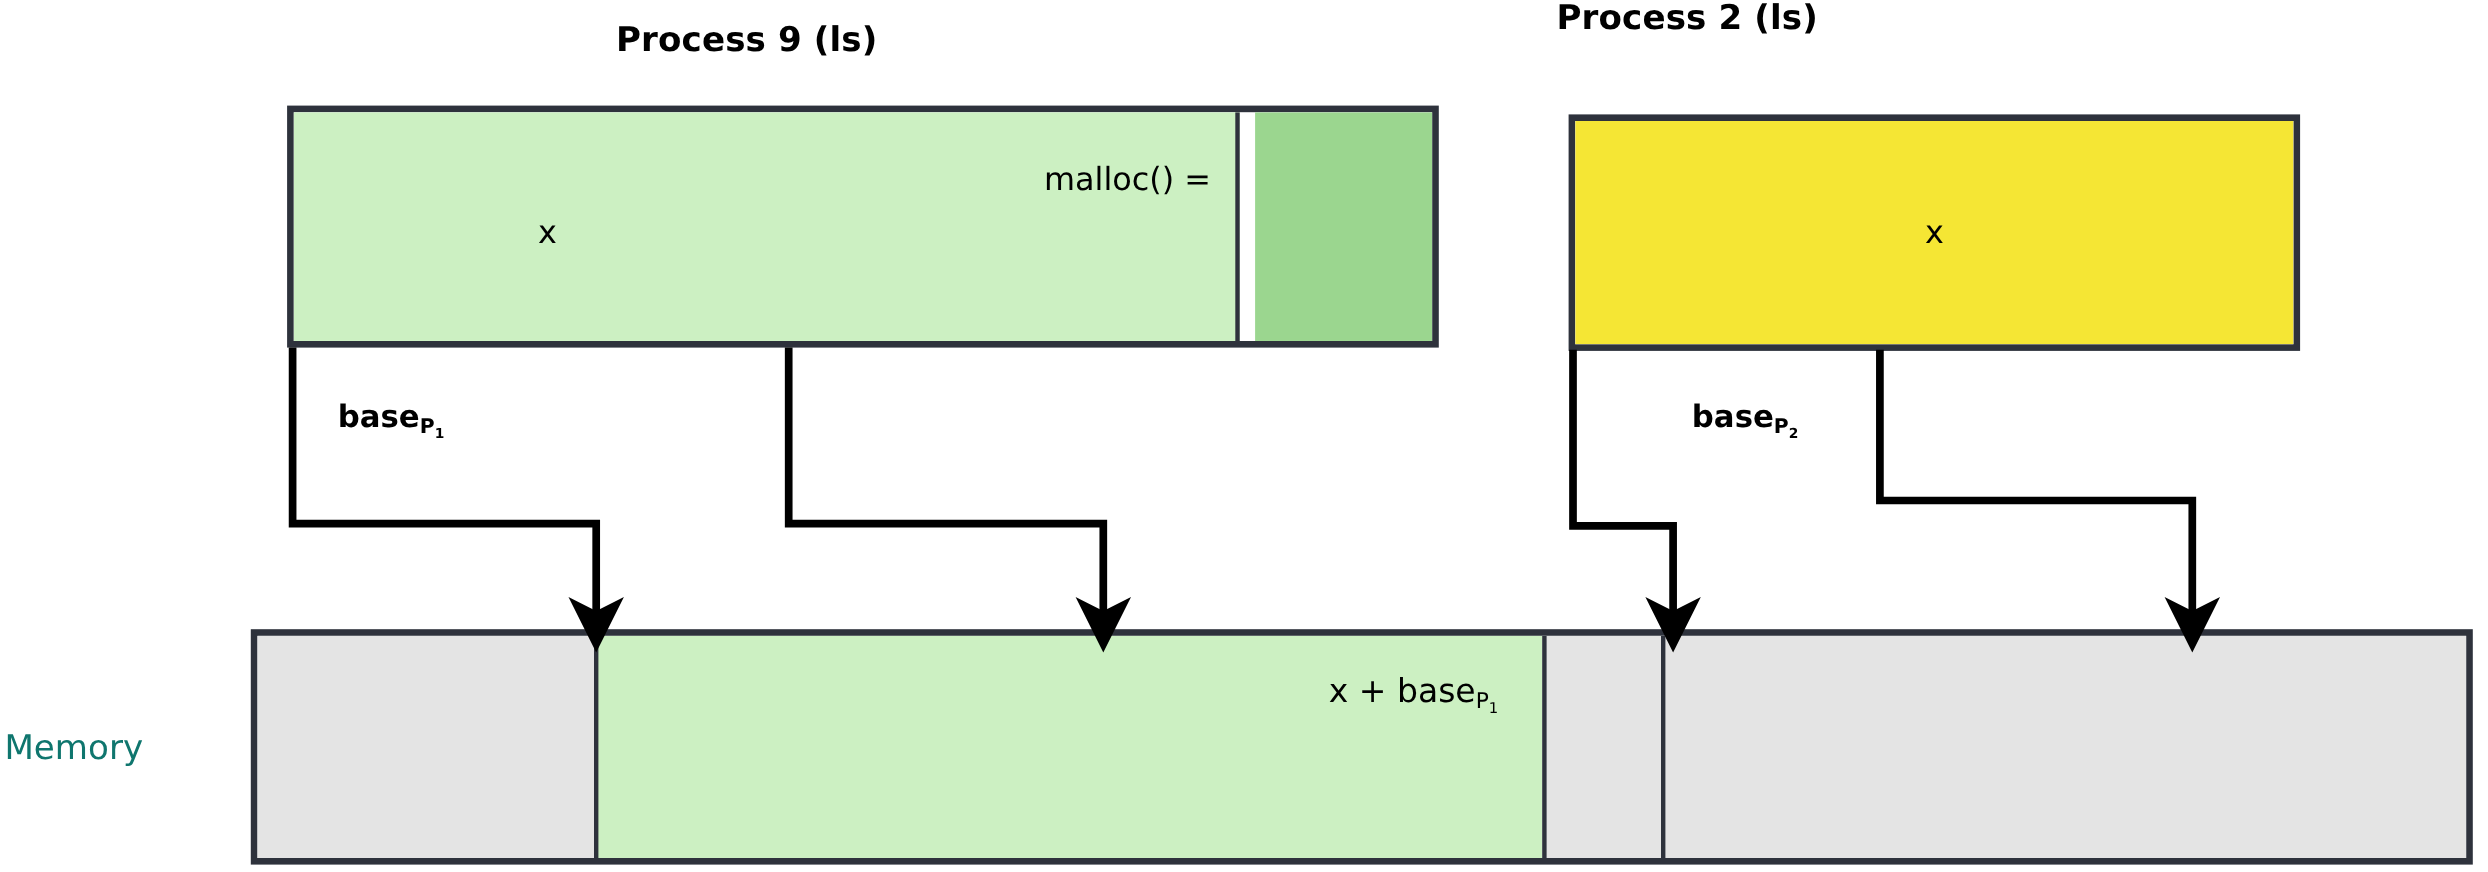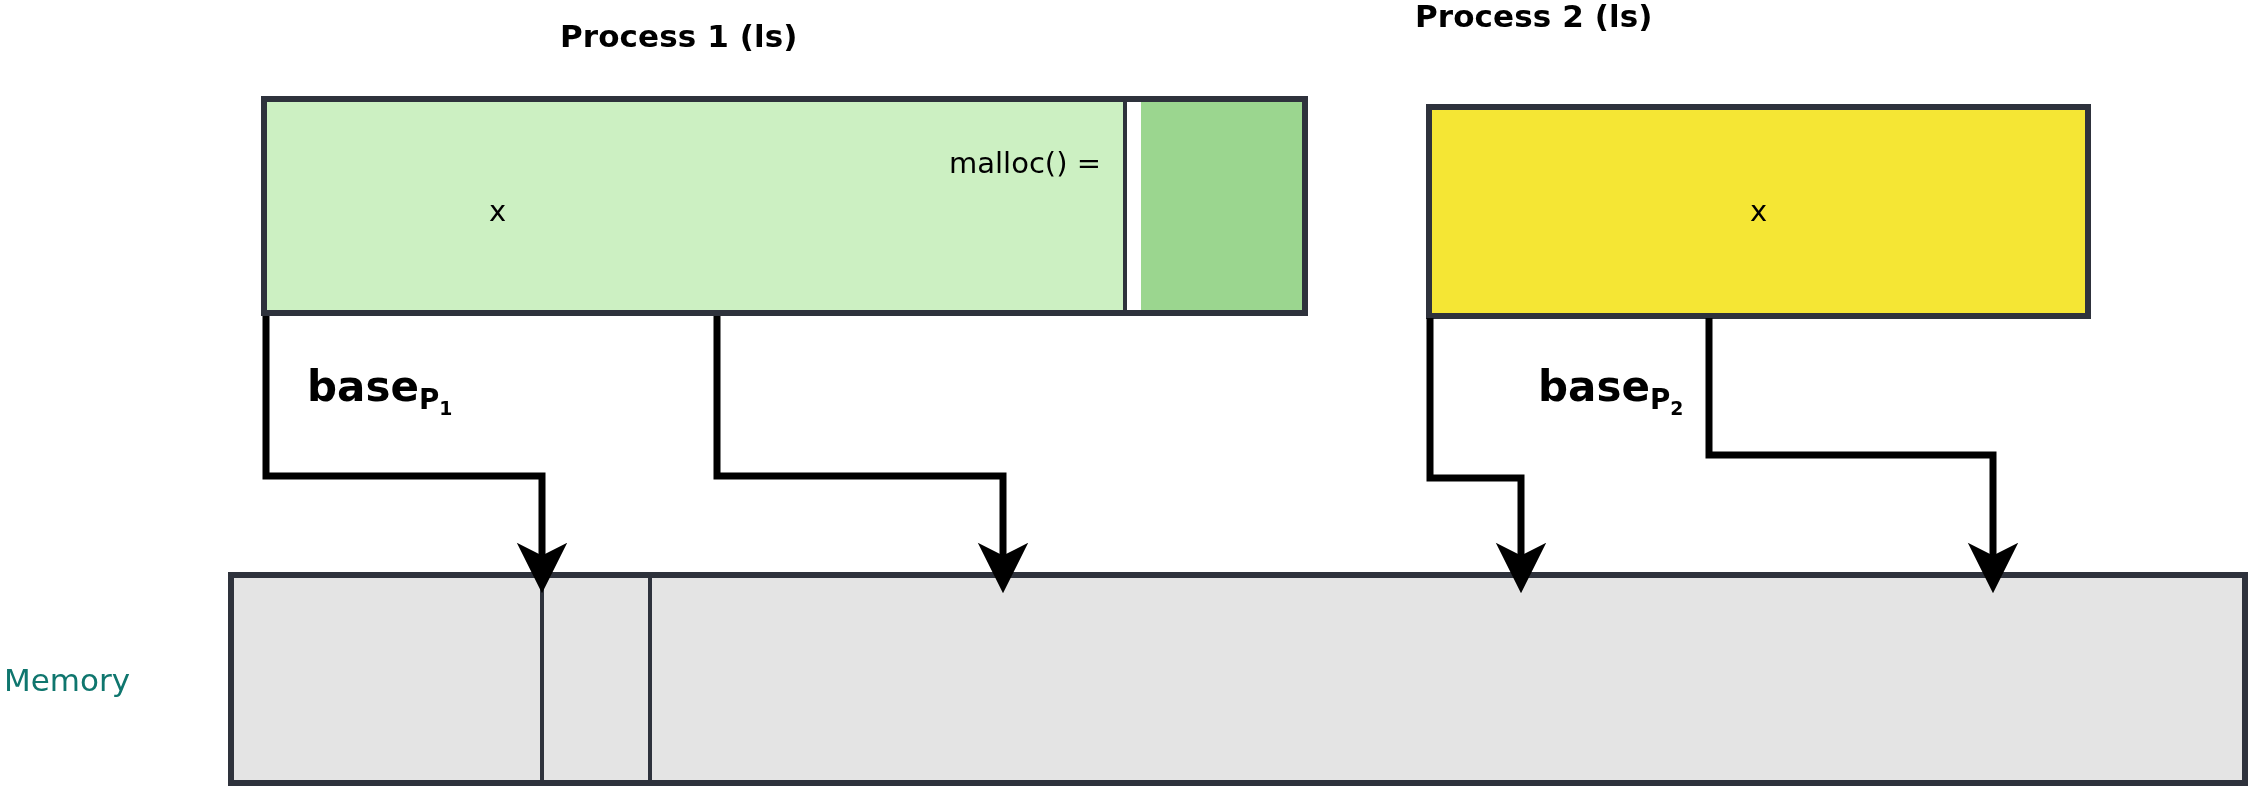--- a/index.html
+++ b/index.html
@@ -114,21 +114,21 @@
     letter-spacing: 0;
   }
   .sub2 {
     font-size: 0.68em;
     vertical-align: -0.32em;
   }
 
   
   .conn-label {
     position: absolute;
-    font-size: 42px;
+    font-size: 28px;
     font-weight: 700;
     color: #000000;
     white-space: nowrap;
   }
   #label-base-p1 { left: 307px;  top: 362px; }
   #label-base-p2 { left: 1538px; top: 362px; }
 
   
   #connectors {
     position: absolute;
@@ -136,21 +136,21 @@
     width: 2262px;
     height: 793px;
     pointer-events: none;
   }
 </style>
 </head>
 <body>
 
 <div id="stage">
 
-  <div class="proc-title" id="title-p1">Process 1 (ls)</div>
+  <div class="proc-title" id="title-p1">Process 9 (ls)</div>
 
   <div class="proc-title" id="title-p2">Process 2 (ls)</div>
 
   <div class="memory-label">Memory</div>
 
   <div class="proc-box" id="proc-box-1">
     <div class="seg seg-divider fill-lightgreen" style="width: 860px;">
       <div class="inbox-text" id="p1-malloc">malloc() =</div>
       <div class="inbox-text" id="p1-x">x</div>
     </div>
@@ -164,20 +164,23 @@
   </div>
 
   <div class="conn-label" id="label-base-p1"><span>base</span><span class="sub1"><span>P</span><span class="sub2">1</span></span></div>
 
   <div class="conn-label" id="label-base-p2"><span>base</span><span class="sub1"><span>P</span><span class="sub2">2</span></span></div>
 
   <div id="memory-bar">
 
     <div class="mem-seg fill-gray" style="width: 306px;"></div>
 
+    <div class="mem-seg fill-lightgreen" style="width: 862px;">
+      <div class="mem-text"><span>x + base</span><span class="sub1"><span>P</span><span class="sub2">1</span></span></div>
+    </div>
 
     <div class="mem-seg fill-gray" style="width: 108px;"></div>
 
 
     <div class="mem-seg fill-gray" style="flex: 1 1 auto;"></div>
   </div>
 
   <svg id="connectors" viewBox="0 0 2262 793">
     <defs>
       <marker id="arrowhead" markerWidth="9" markerHeight="9" refX="4.2" refY="4.2" orient="auto" markerUnits="strokeWidth">

